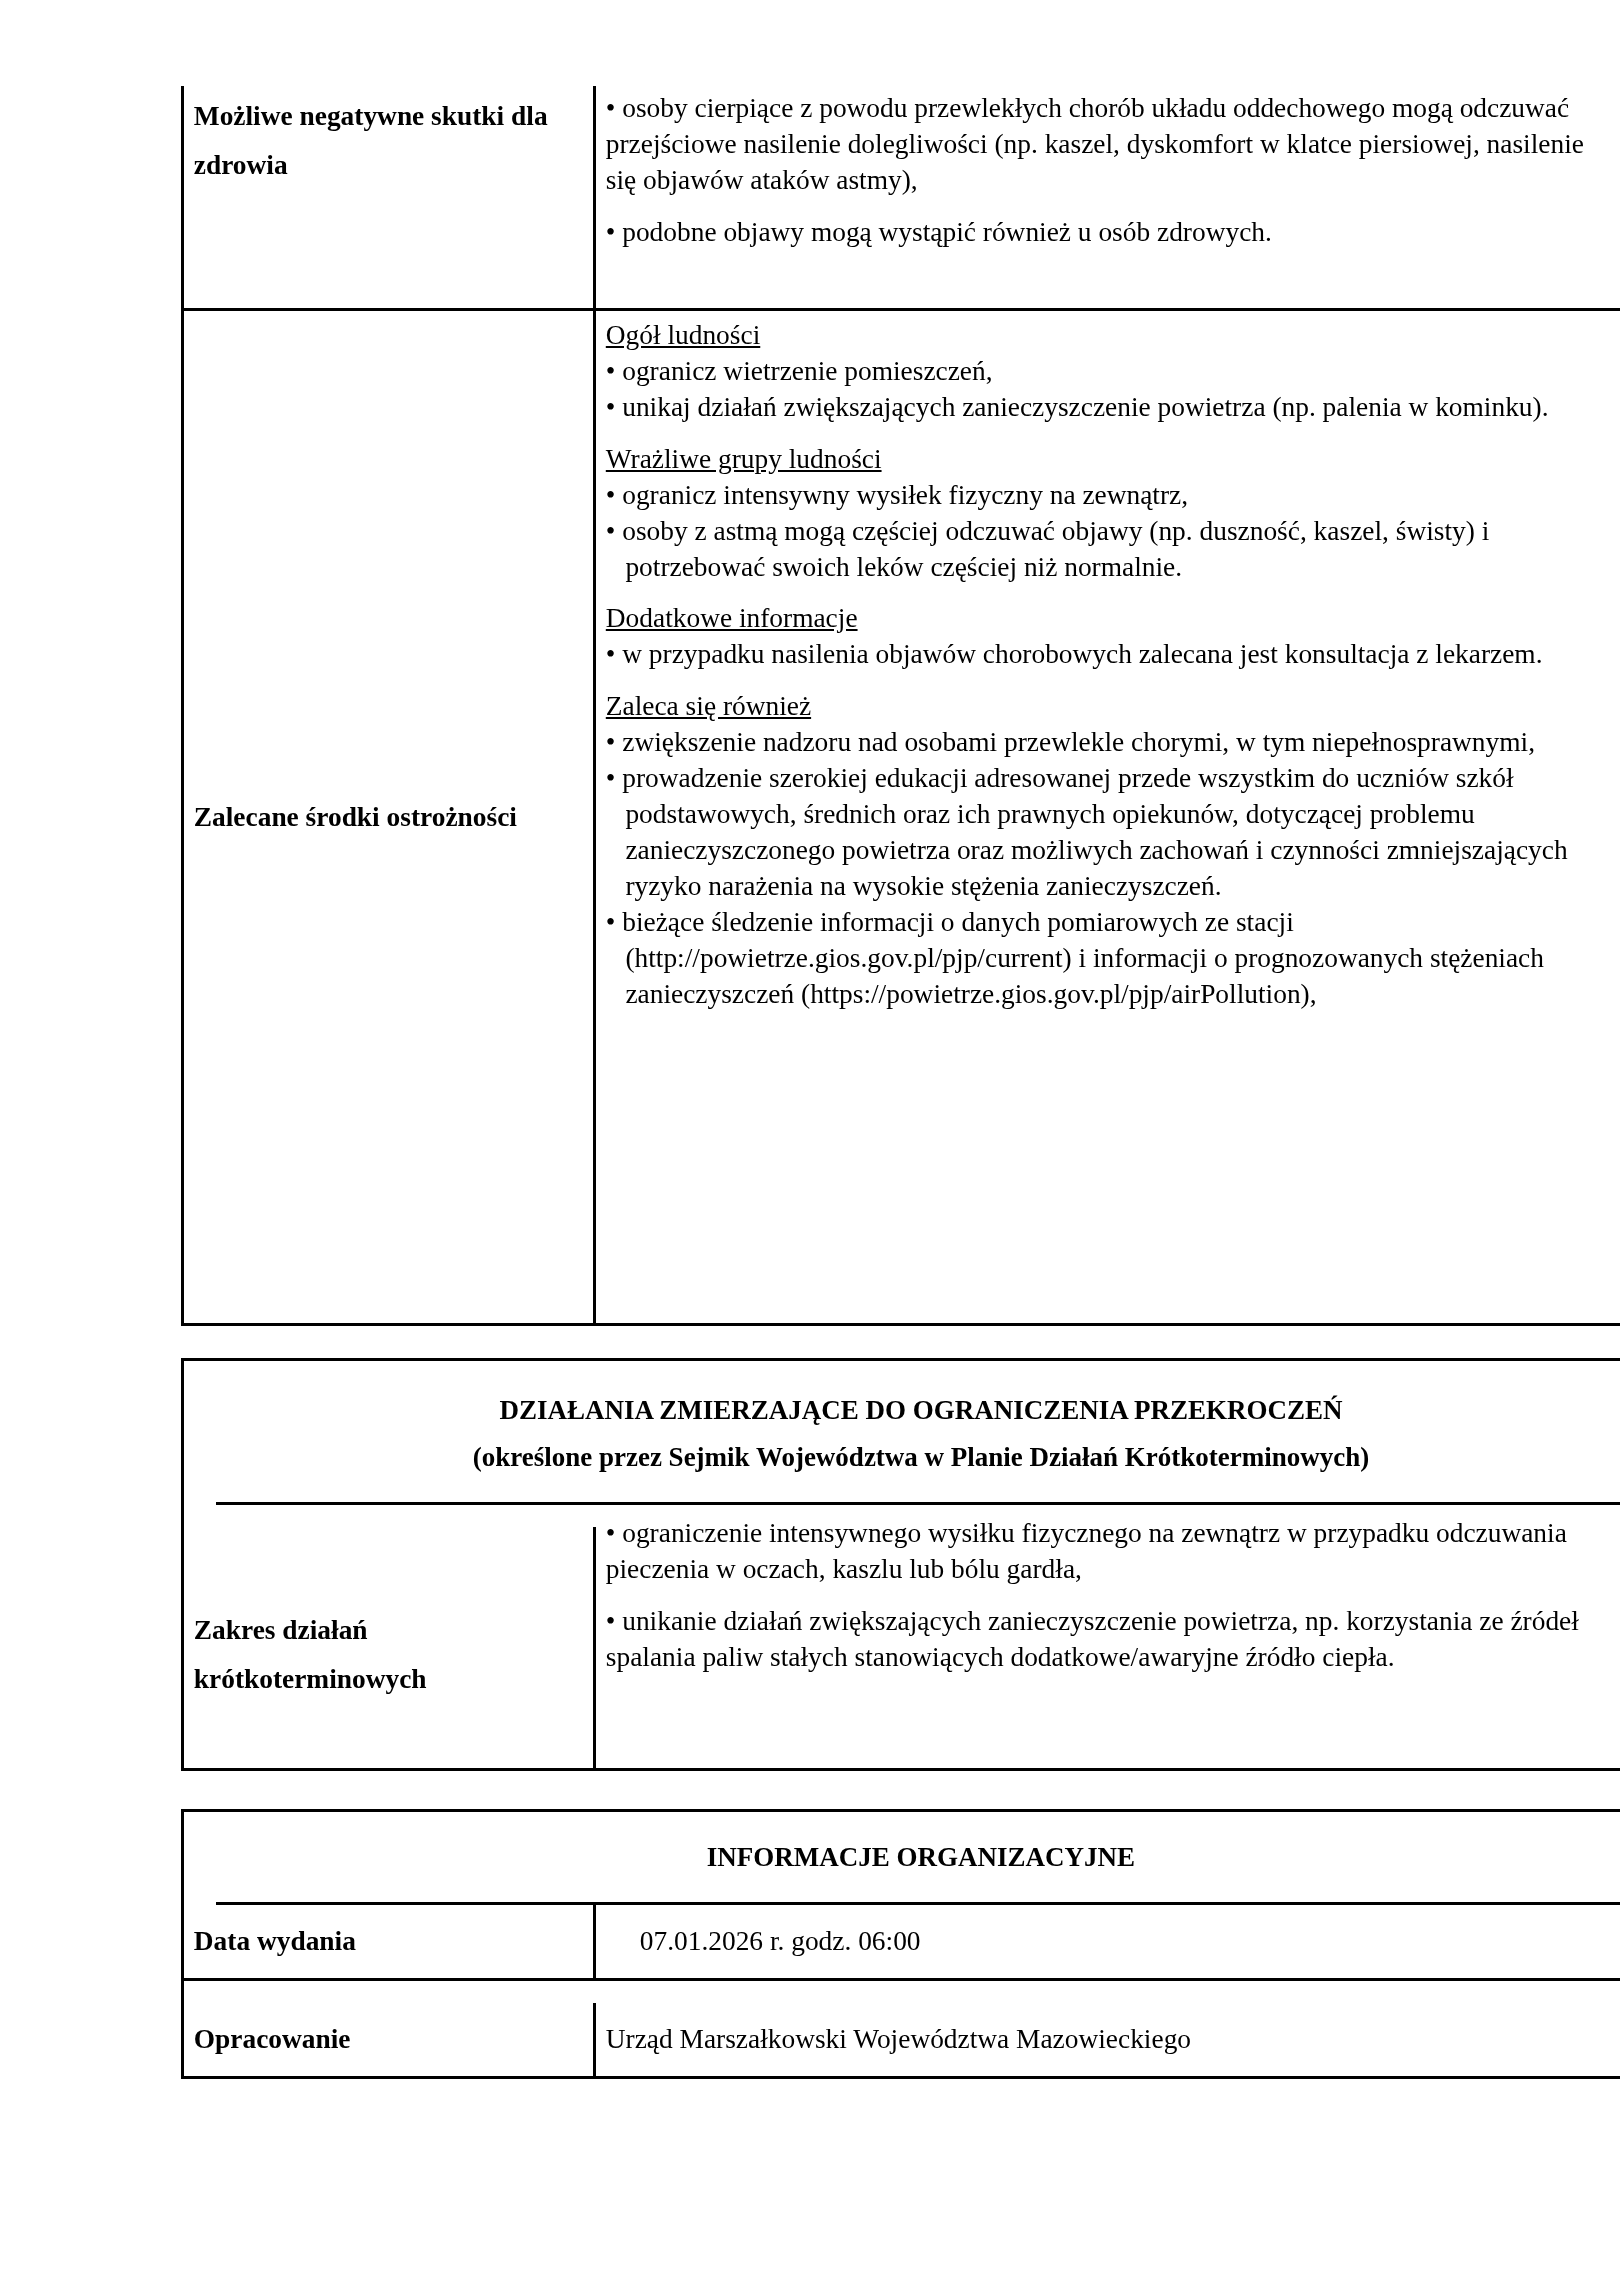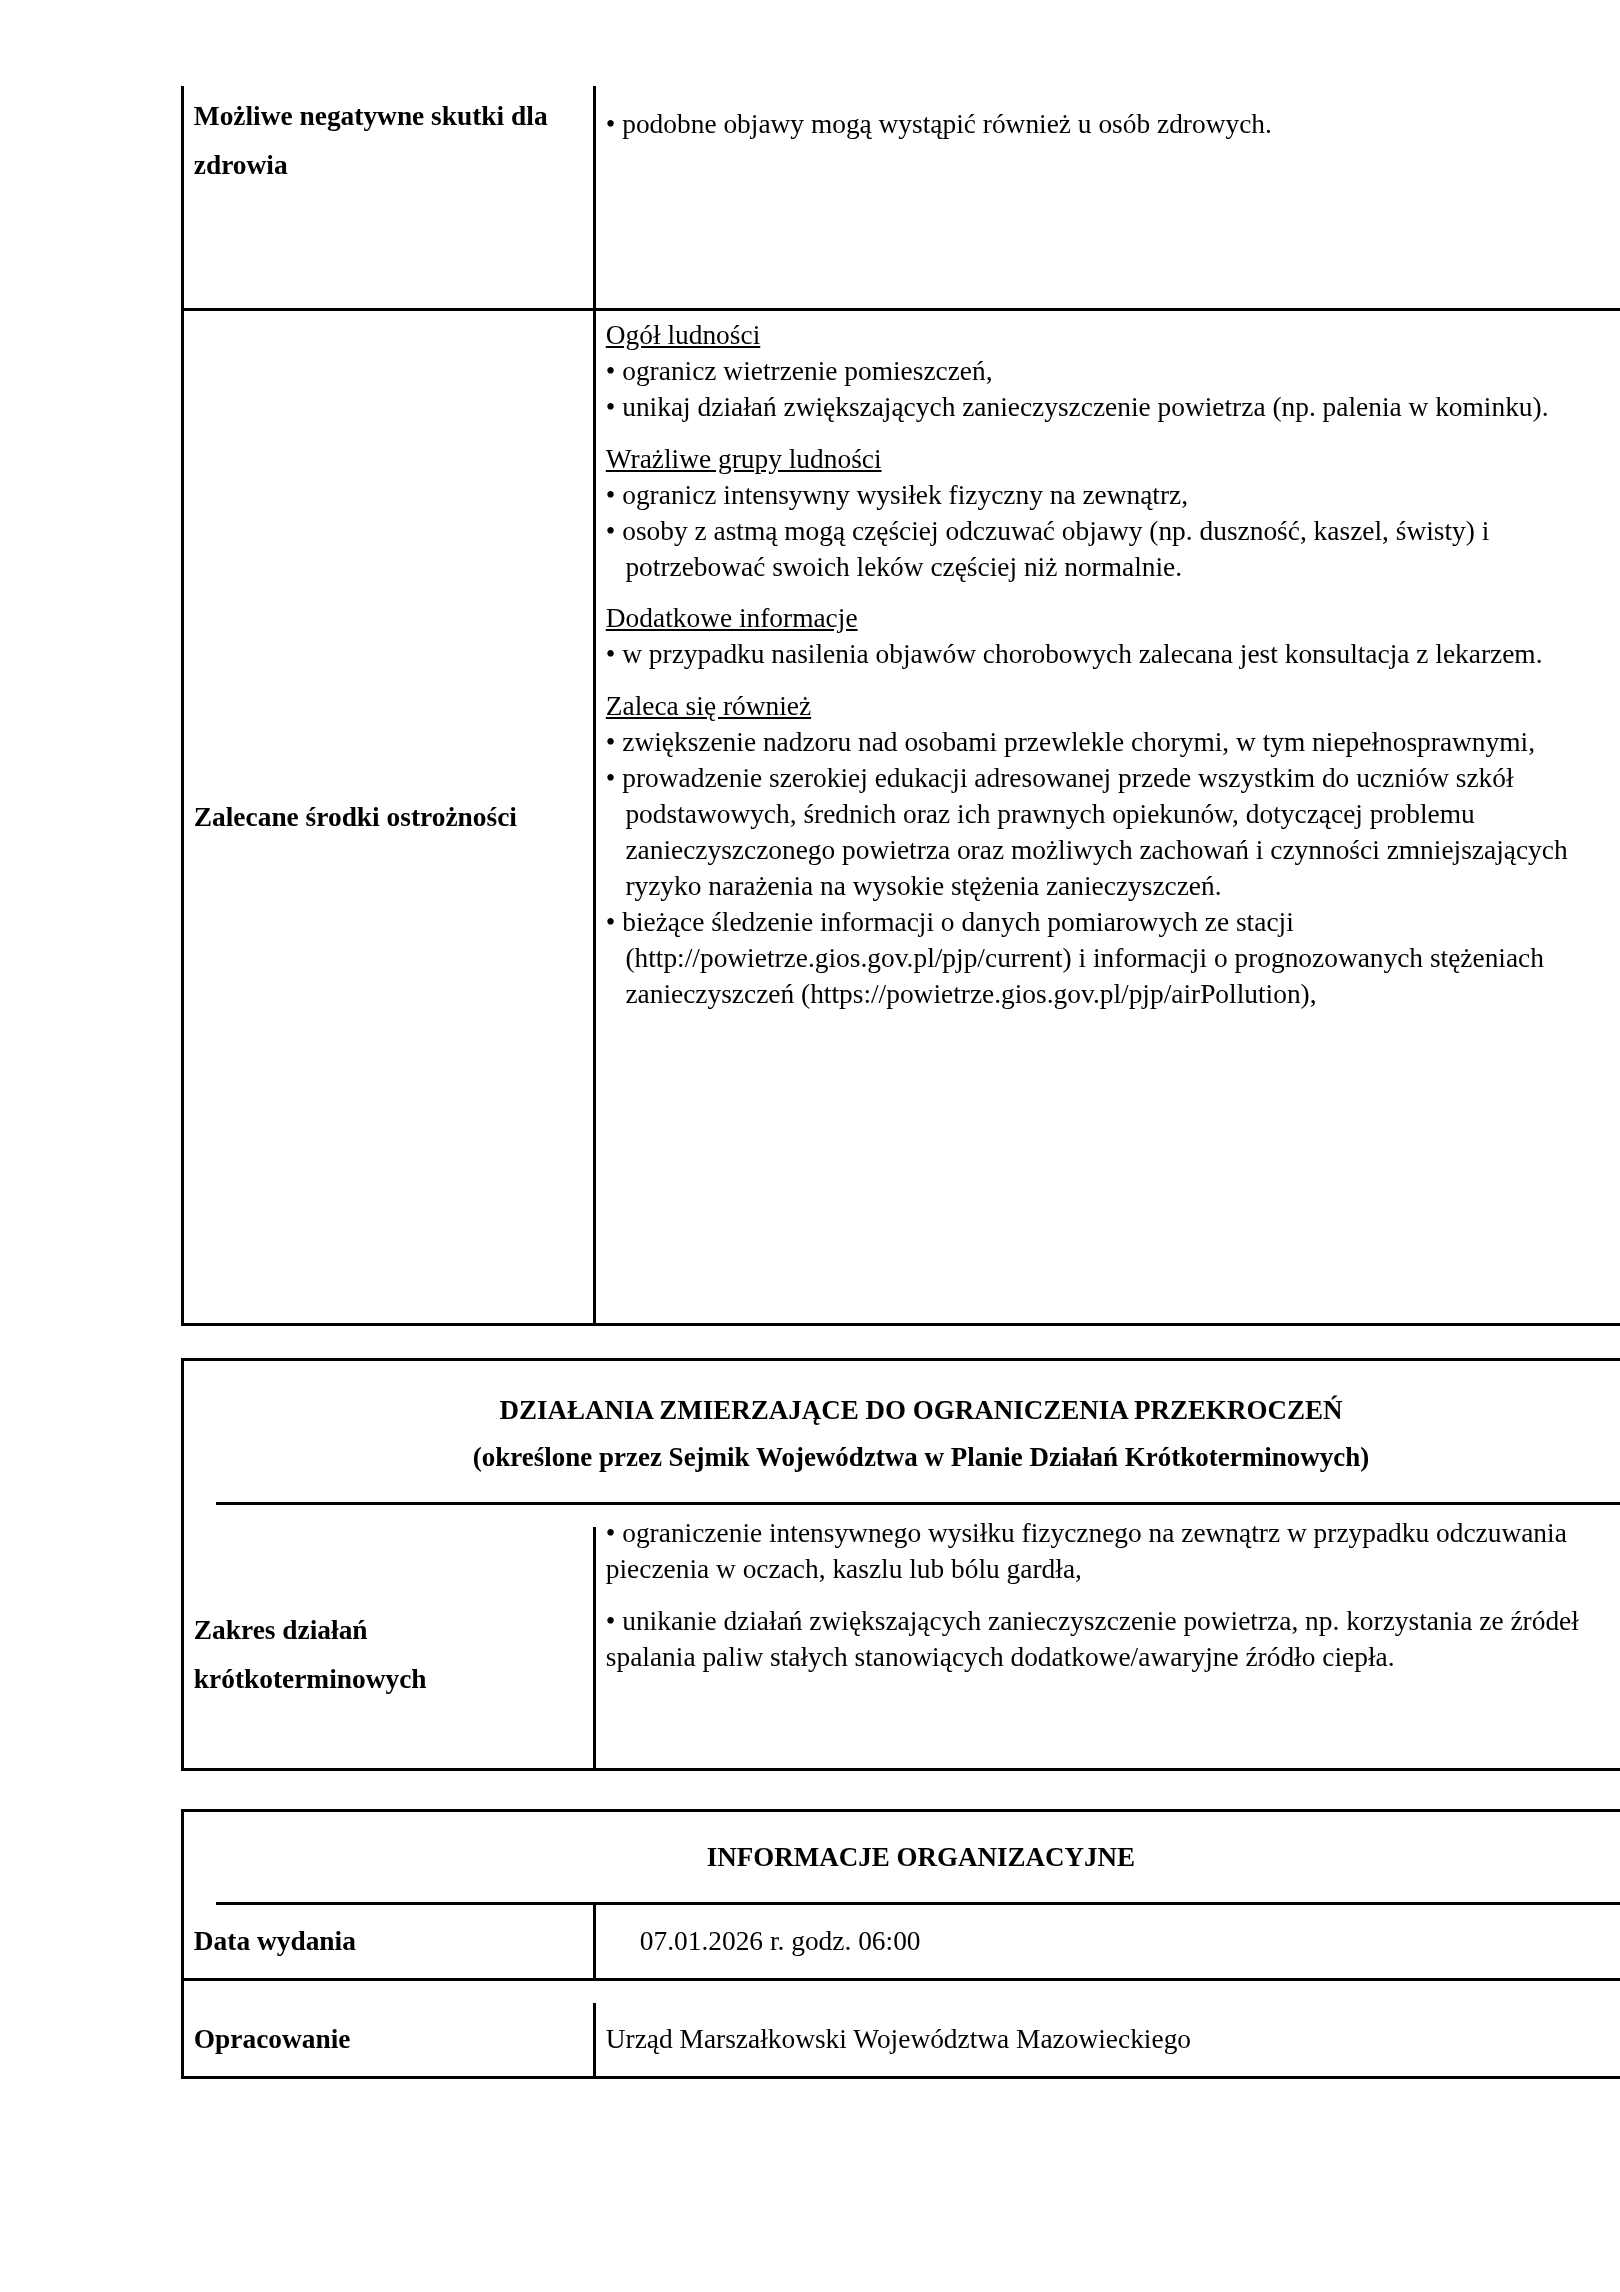--- a/index.html
+++ b/index.html
@@ -38,20 +38,21 @@
     }
     .single { font-size: 27.4px; line-height: 69px; display: flex; align-items: center; }
   </style>
 </head>
 <body>
 
 <div class="tbl" style="top:86px;">
   <div class="row" style="height:222px;">
     <div class="lbl top" style="line-height:49px;padding-top:5.9px;">Możliwe negatywne skutki dla zdrowia</div>
     <div class="val" style="padding-top:3.9px;">
+      <p class="para">• osoby cierpiące z powodu przewlekłych chorób układu oddechowego mogą odczuwać przejściowe nasilenie dolegliwości (np. kaszel, dyskomfort w klatce piersiowej, nasilenie się objawów ataków astmy),</p>
       <div class="gap"></div>
       <p class="para">• podobne objawy mogą wystąpić również u osób zdrowych.</p>
     </div>
   </div>
   <div class="row" style="height:1012px;">
     <div class="lbl">Zalecane środki ostrożności</div>
     <div class="val" style="padding-top:5.9px;">
       <div>
         <div class="sub">Ogół ludności</div>
         <div class="bl">• ogranicz wietrzenie pomieszczeń,</div>

